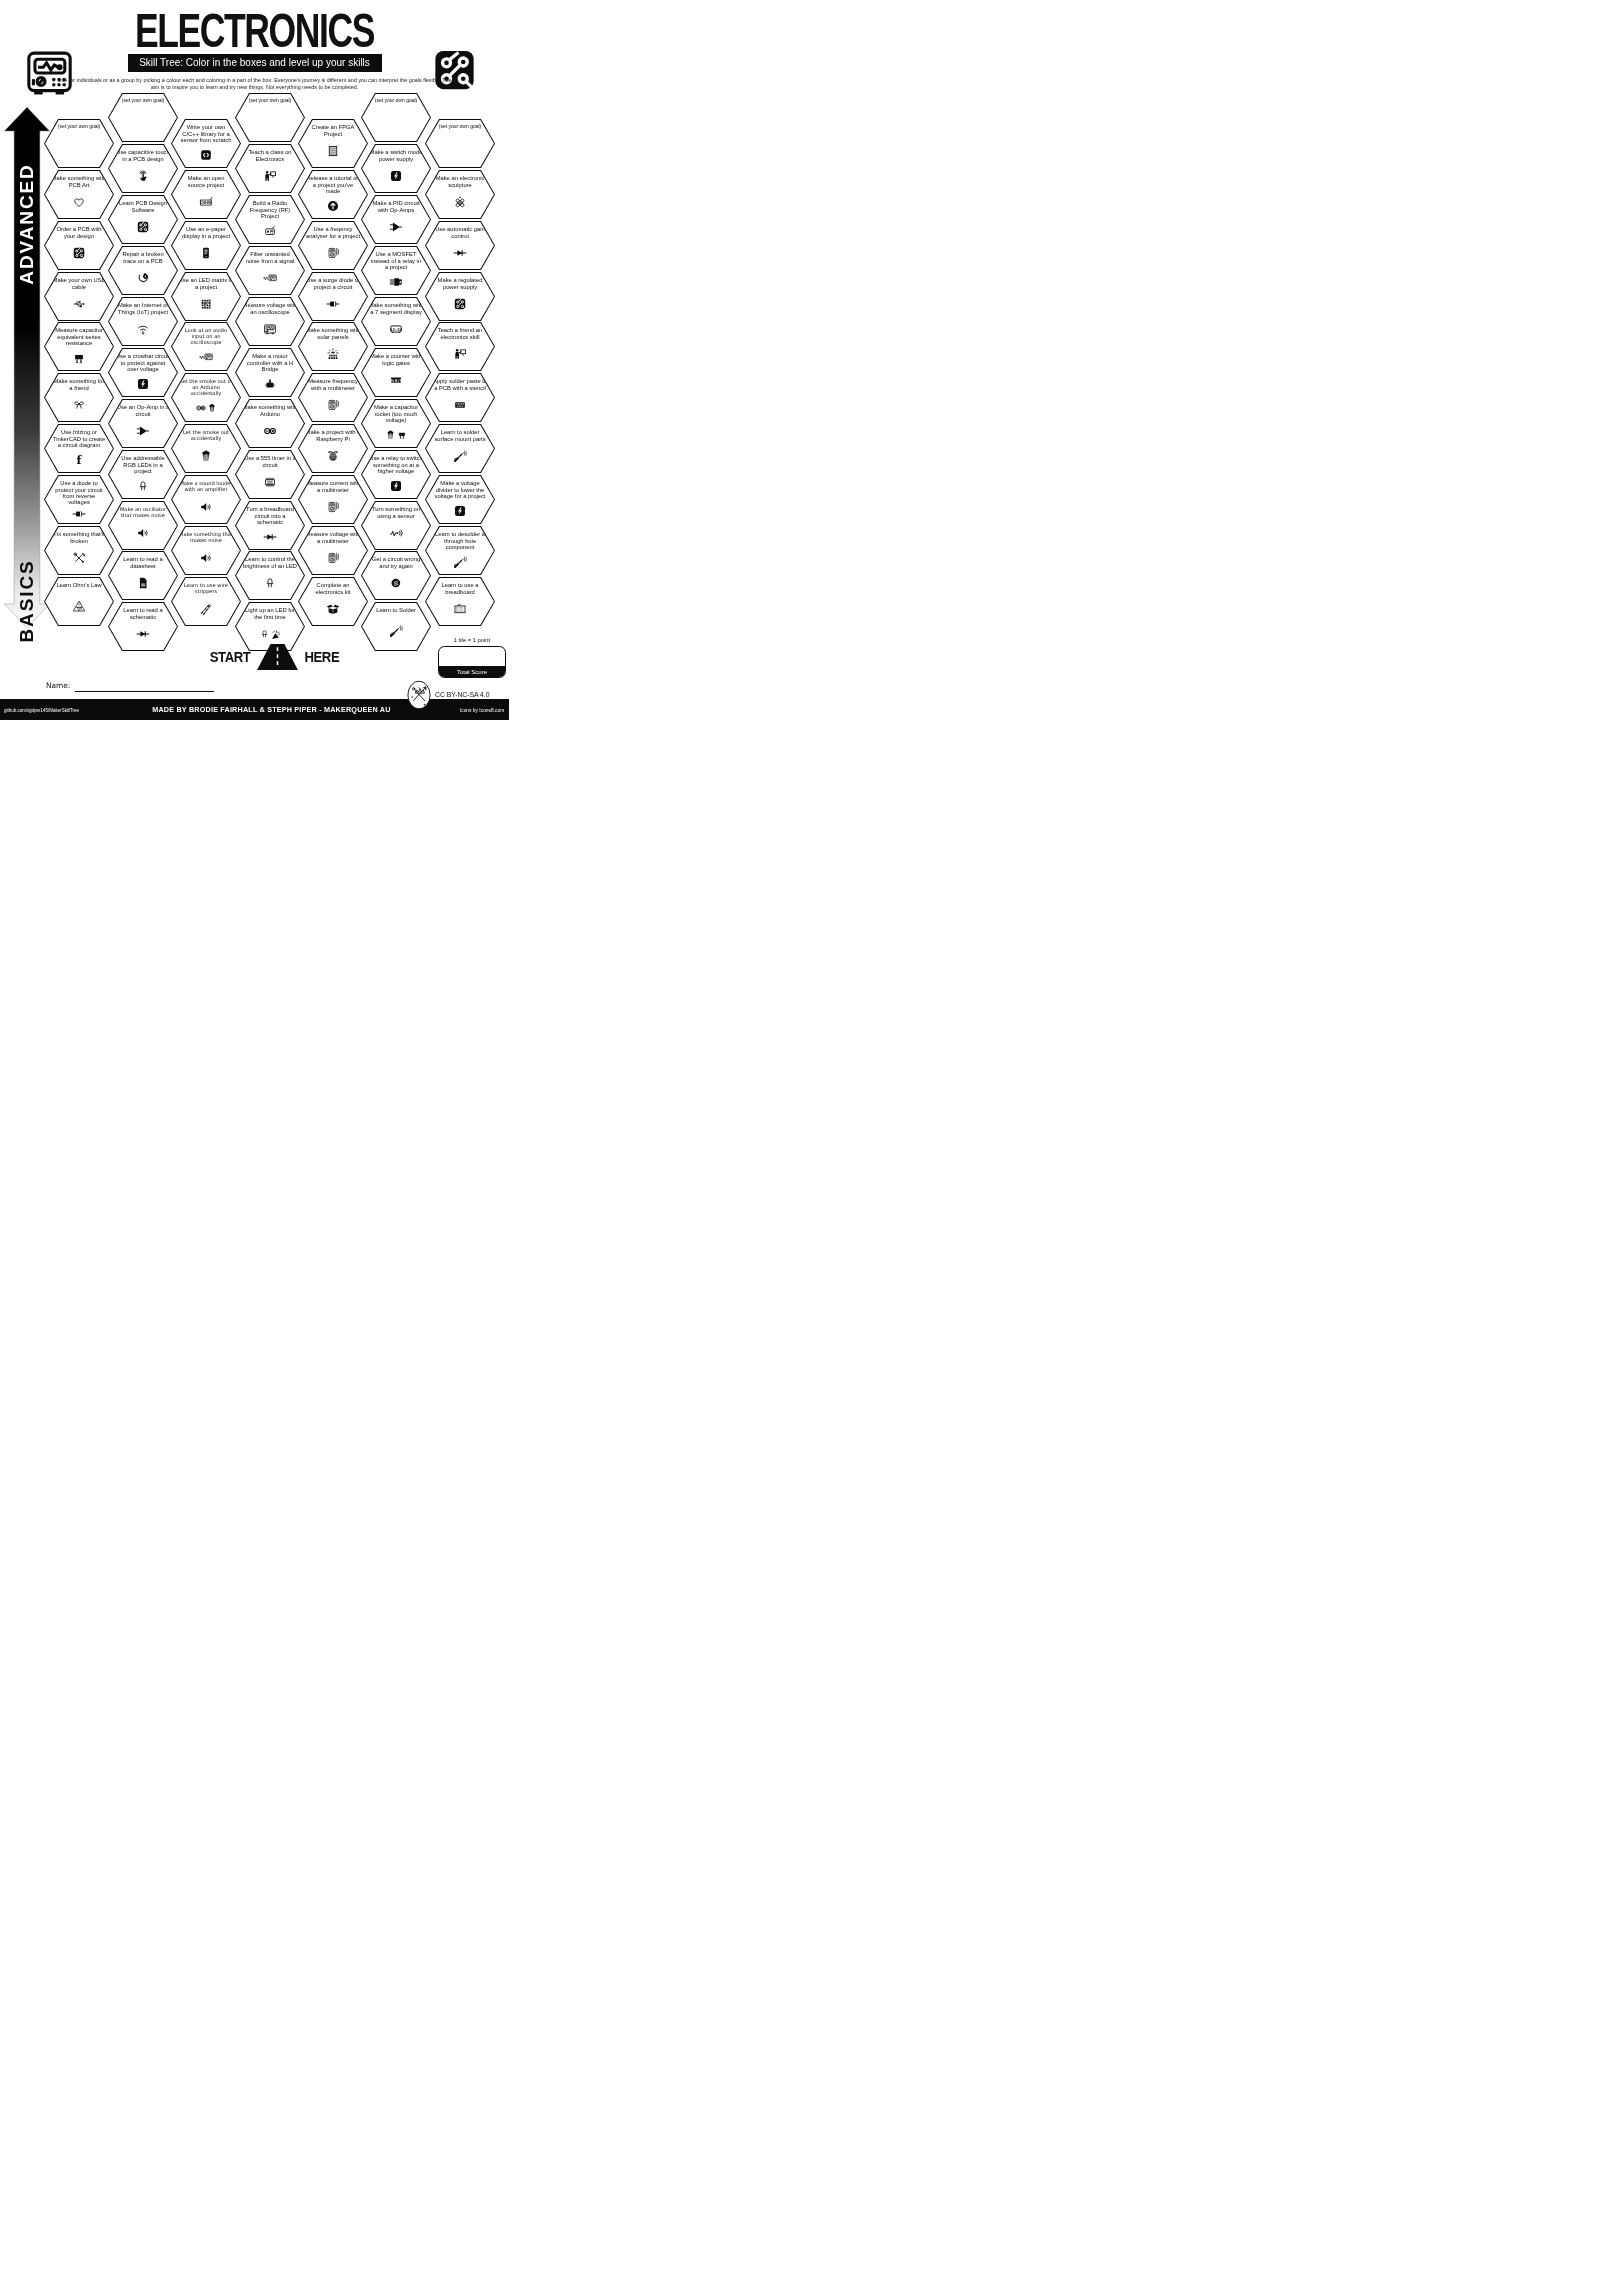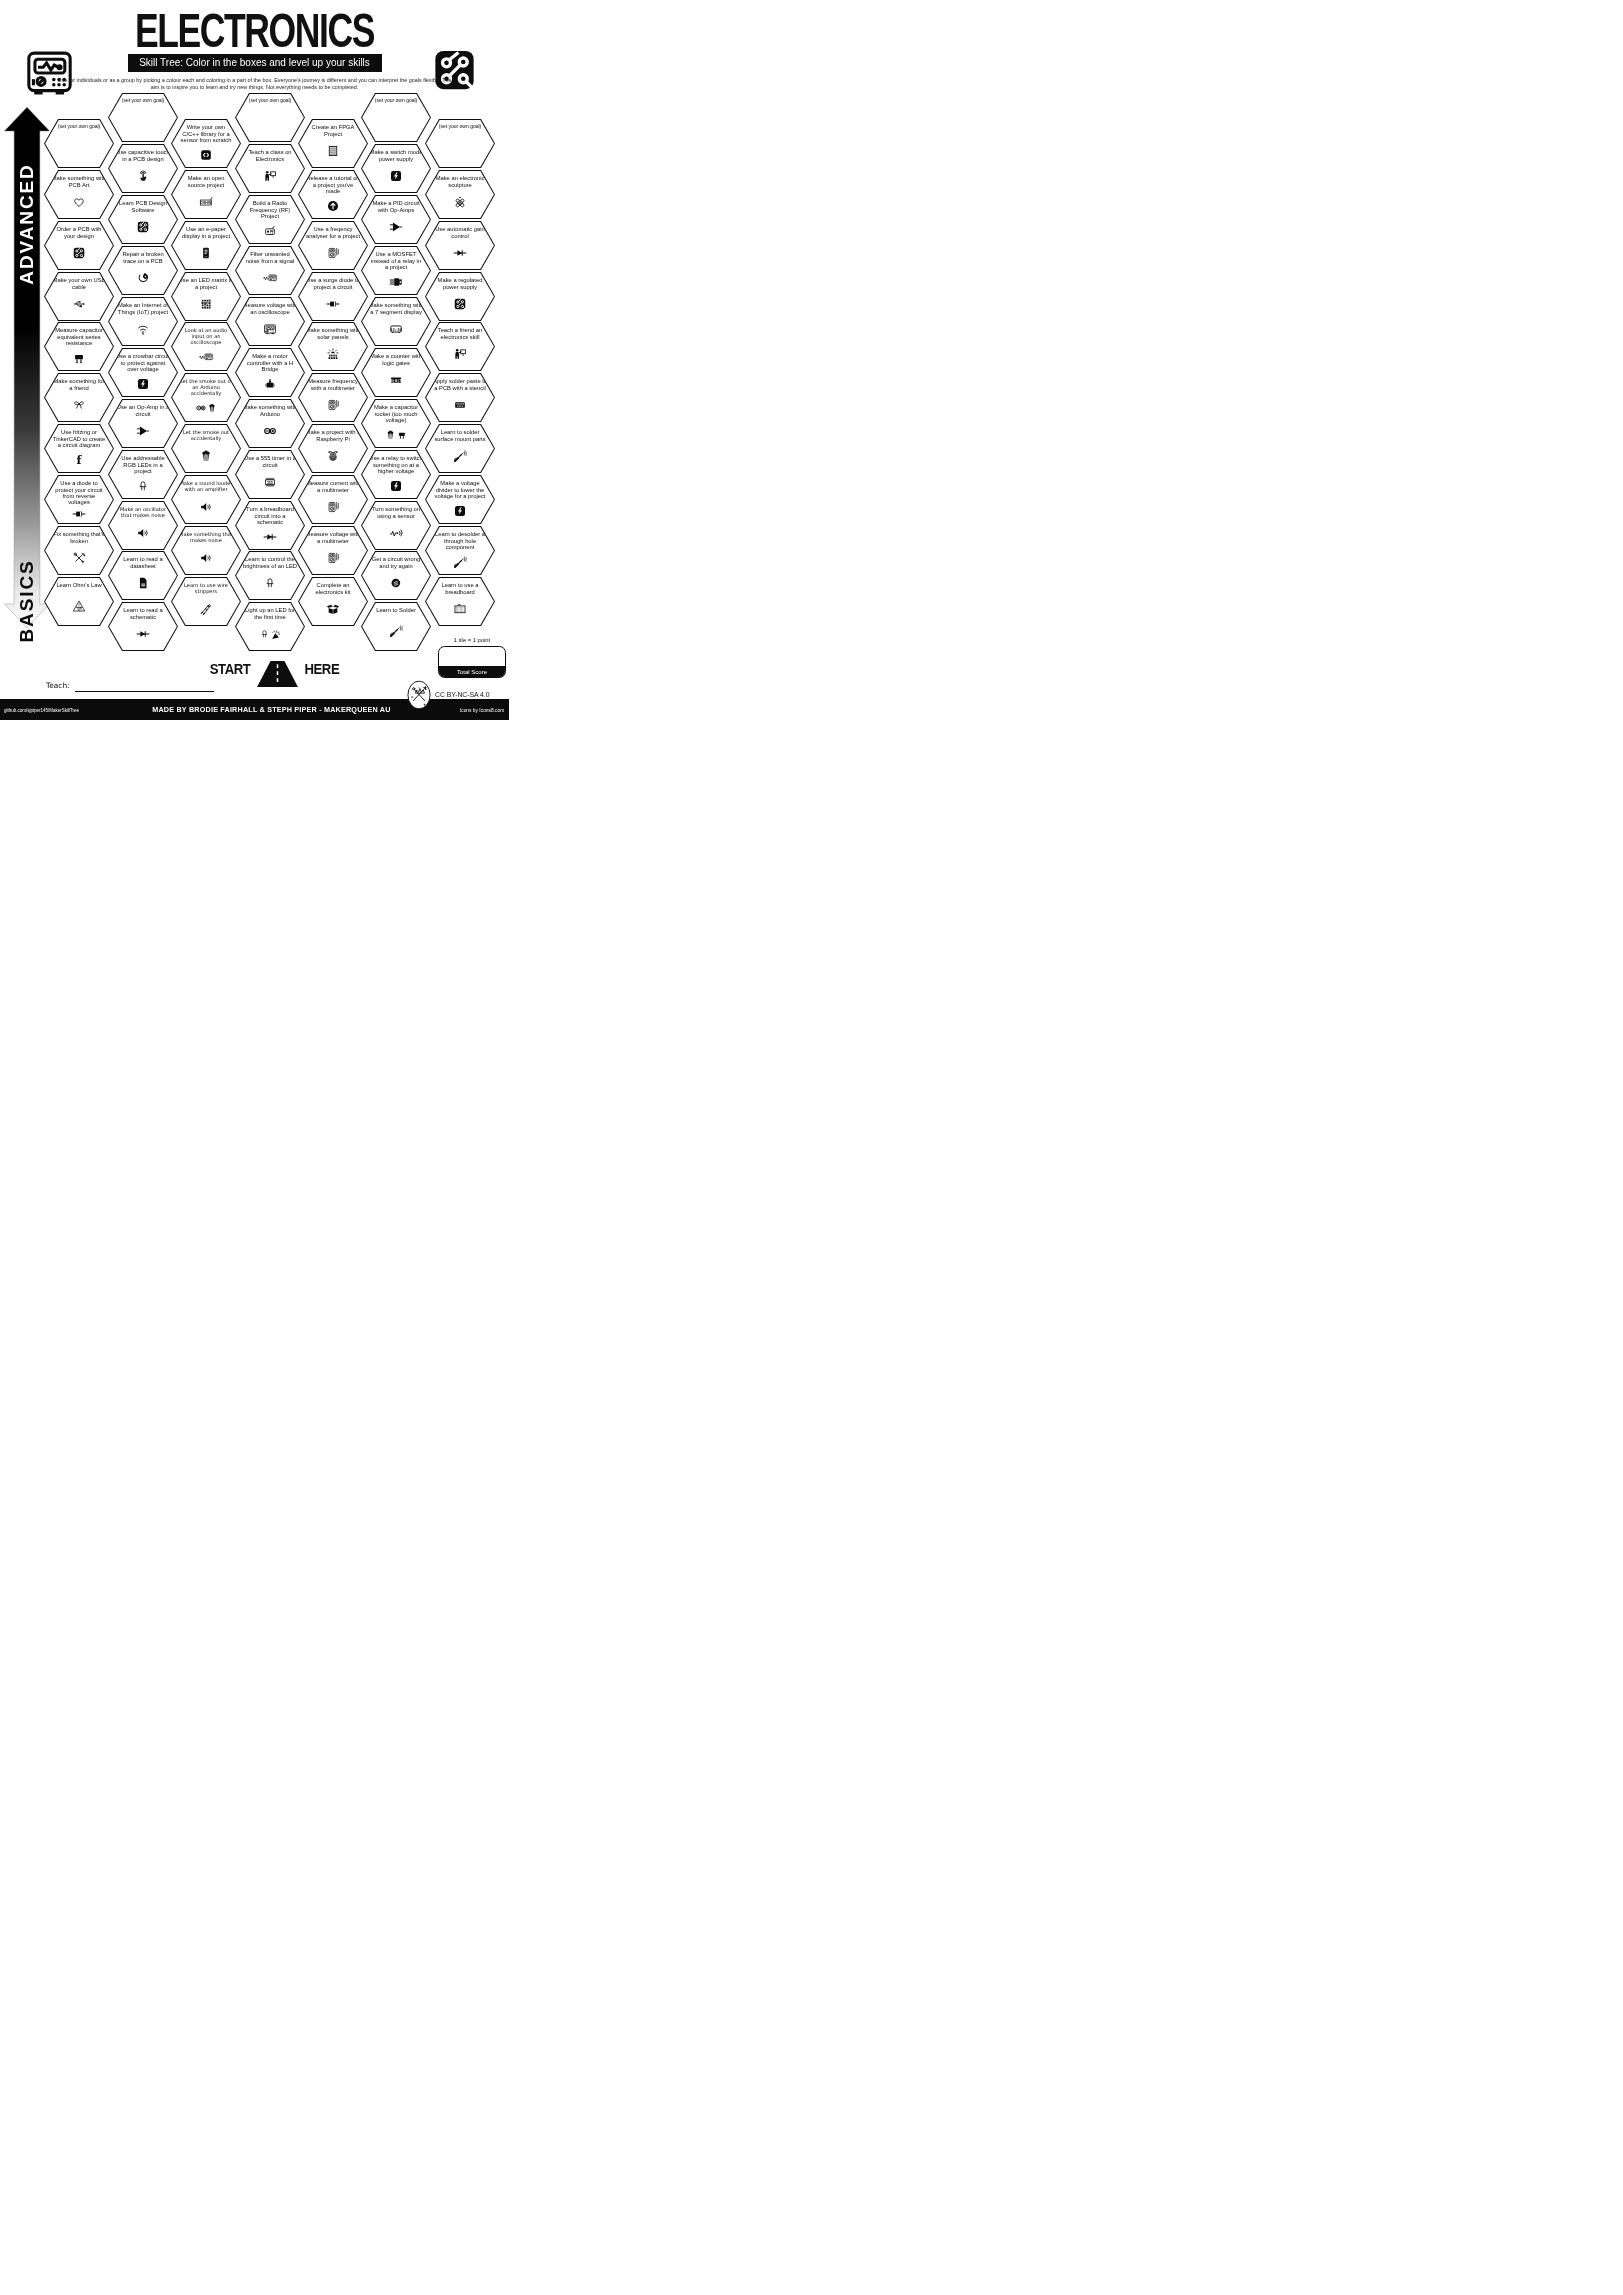--- a/index.html
+++ b/index.html
@@ -24,21 +24,21 @@
        clip-path:polygon(0 50%,20% 0,80% 0,100% 50%,80% 100%,20% 100%)}
   .hex-in{position:absolute;inset:1.1px;background:#fff;
        clip-path:polygon(0 50%,20% 0,80% 0,100% 50%,80% 100%,20% 100%);
        display:flex;flex-direction:column;align-items:center;padding-top:4.2px;box-sizing:border-box}
   .hx-label{font-size:5.8px;line-height:1.1;text-align:center;width:55px;color:#0d0d0d}
   .hex.wide .hx-label{font-family:"DejaVu Sans",sans-serif;font-size:5.1px;line-height:1.18}
   .hex.goal .hx-label{font-size:5px}
   .hx-icon{flex:1;display:flex;align-items:center;justify-content:center;margin-top:0.9px;padding-bottom:1.9px}
   .hx-icon svg{display:block}
   
-  .start-row{top:661px;left:208px;display:flex;gap:5.1px}
+  .start-row{top:644px;left:208px;display:flex;align-items:center;gap:5.1px}
   .start-word{font-weight:900;font-size:14.3px;letter-spacing:-0.5px;transform:scaleX(.92)}
   .name-label{left:46px;top:681px;font-family:"DejaVu Sans",sans-serif;font-size:7.4px}
   .name-line{left:75px;top:691px;width:139px;border-bottom:0.9px solid #0d0d0d}
   .tilepoint{left:438px;top:637px;width:68px;text-align:center;font-size:5.8px}
   .scorebox{left:438px;top:646px;width:68px;height:32px;border:1.2px solid #0d0d0d;border-radius:6.5px;
             box-sizing:border-box;background:#fff;overflow:hidden}
   .scoreband{position:absolute;left:0;right:0;bottom:0;height:11px;background:#0d0d0d;color:#fff;
              display:flex;align-items:center;justify-content:center;font-size:6px}
   .license{left:435px;top:690px;font-size:7.4px;letter-spacing:0;transform:scaleX(.92);transform-origin:0 0;white-space:nowrap}
   .footer{left:0;right:0;top:699px;height:21px;background:#0b0b0b;color:#fff;display:flex;align-items:center}
@@ -1308,21 +1308,21 @@
   </div>
 
 <div class="abs start-row">
   <span class="start-word">START</span>
   <svg viewBox="0 0 88 56" width="41" height="26">
       <use href="#i-road"></use>
     </svg>
   <span class="start-word">HERE</span>
 </div>
 
-<span class="abs name-label">Teach:</span>
+<span class="abs name-label">Name:</span>
 <div class="abs name-line"></div>
 
 <div class="abs tilepoint">1 tile = 1 point</div>
 <div class="abs scorebox">
   <div style="position:absolute;inset:0 0 11px 0"></div>
   <div class="scoreband">Total Score</div>
 </div>
 
 <div class="abs mq-logo">
   <svg viewBox="0 0 52 64" width="24" height="30">

